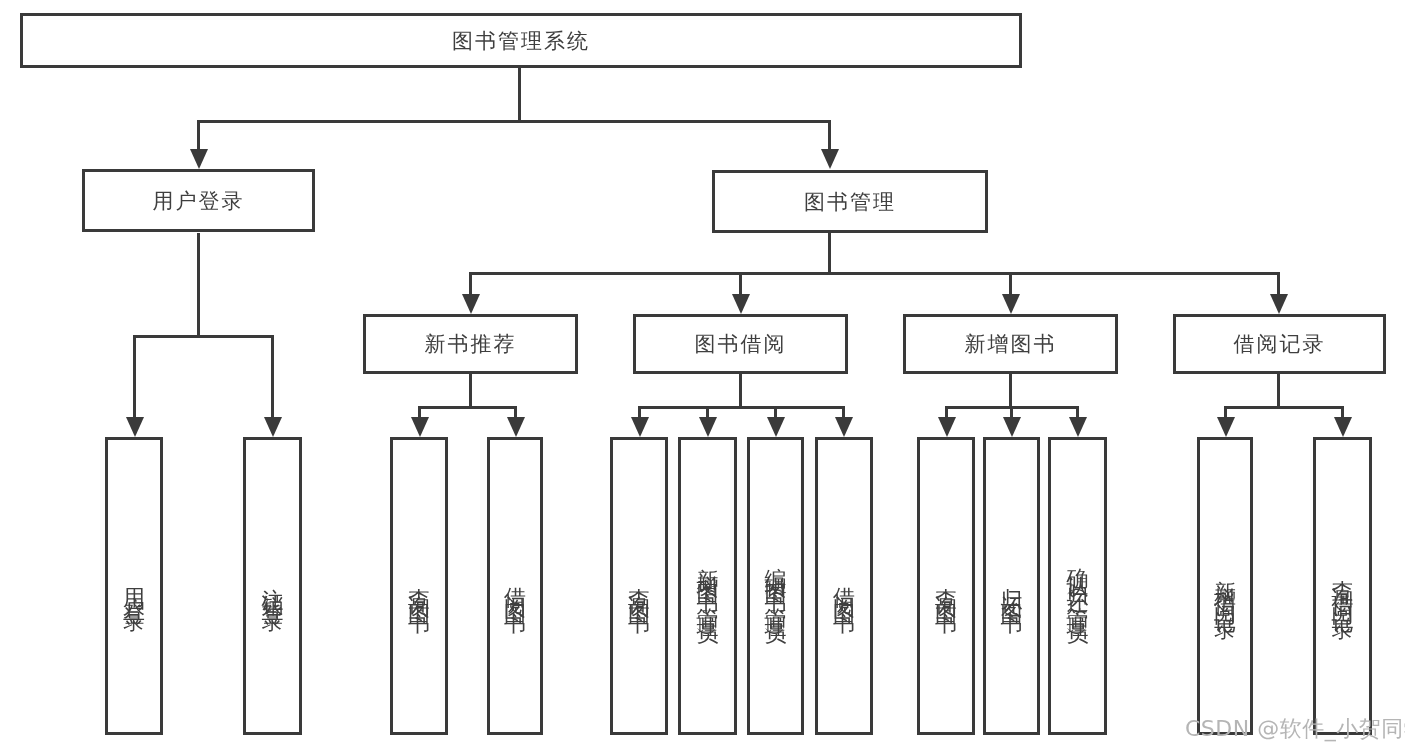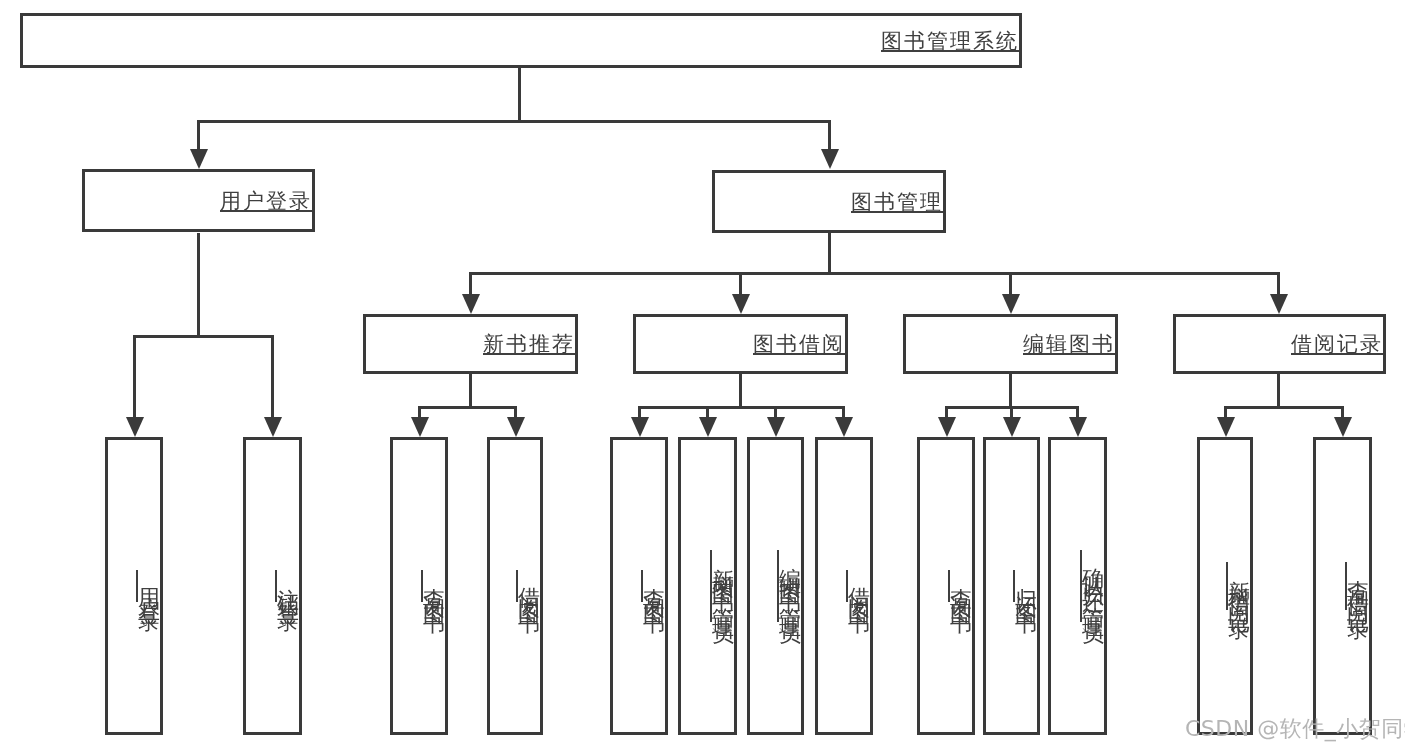--- a/index.html
+++ b/index.html
@@ -13,21 +13,21 @@
     font-family:"DejaVu Sans",sans-serif;color:var(--text);
   }
   .ln{position:absolute;background:var(--line);}
   .ar{
     position:absolute;width:0;height:0;
     border-left:9px solid transparent;border-right:9px solid transparent;
     border-top:20px solid var(--line);
   }
   .box{
     position:absolute;box-sizing:border-box;border:3px solid var(--line);
-    background:var(--box-background);display:flex;align-items:center;justify-content:flex-end;text-decoration:underline;
+    background:var(--box-background);display:flex;align-items:center;justify-content:center;
   }
   .hlbl{font-size:21px;letter-spacing:2px;color:var(--text);white-space:nowrap;}
   .vlbl{
     writing-mode:vertical-rl;text-orientation:mixed;
     font-size:22px;letter-spacing:8px;color:var(--text);line-height:1;
   }
   .watermark{
     position:absolute;left:1185px;top:714px;font-size:22px;
     color:var(--watermark);letter-spacing:0.5px;white-space:nowrap;z-index:5;
   }
@@ -96,32 +96,32 @@
   <div class="ln" style="left:1341px;top:406px;width:3px;height:15px;"></div>
   <div class="ar" style="left:1334px;top:417px;"></div>
 
   <div class="box" style="left:20px;top:13px;width:1002px;height:55px;">
     <span class="hlbl">图书管理系统</span>
   </div>
 
   <div class="box" style="left:82px;top:169px;width:233px;height:63px;">
     <span class="hlbl">用户登录</span>
   </div>
-  <div class="box" style="left:712px;top:170px;width:234px;height:63px;">
+  <div class="box" style="left:712px;top:170px;width:276px;height:63px;">
     <span class="hlbl">图书管理</span>
   </div>
 
   <div class="box" style="left:633px;top:314px;width:215px;height:60px;">
     <span class="hlbl">图书借阅</span>
   </div>
   <div class="box" style="left:363px;top:314px;width:215px;height:60px;">
     <span class="hlbl">新书推荐</span>
   </div>
   <div class="box" style="left:903px;top:314px;width:215px;height:60px;">
-    <span class="hlbl">编辑图书</span>
+    <span class="hlbl">新增图书</span>
   </div>
   <div class="box" style="left:1173px;top:314px;width:213px;height:60px;">
     <span class="hlbl">借阅记录</span>
   </div>
 
   <div class="box" style="left:105px;top:437px;width:58px;height:298px;">
     <span class="vlbl">用户登录</span>
   </div>
   <div class="box" style="left:243px;top:437px;width:59px;height:298px;">
     <span class="vlbl">注销登录</span>

